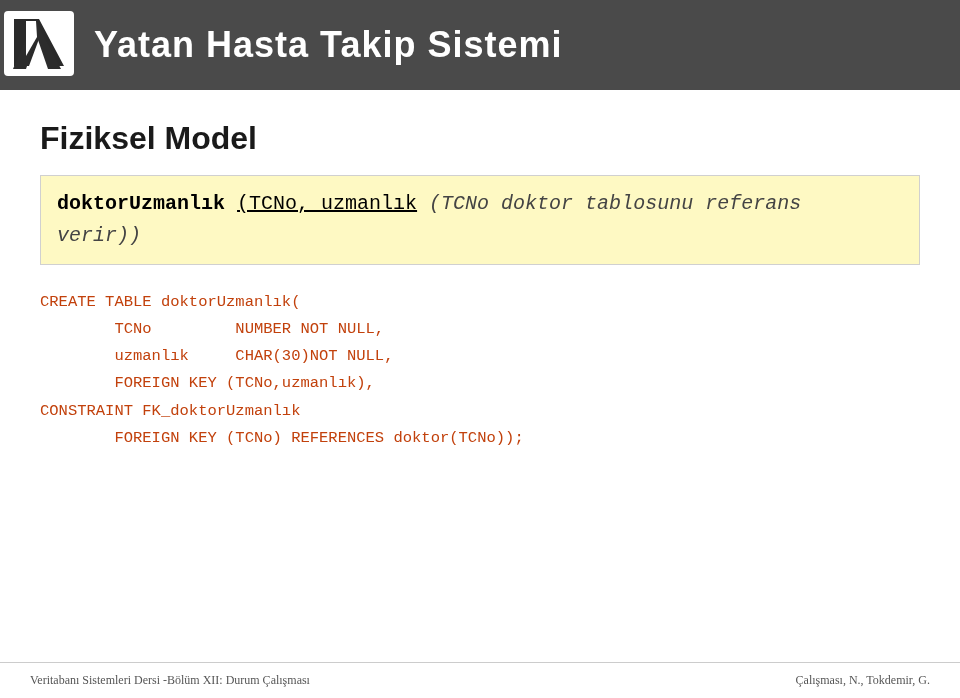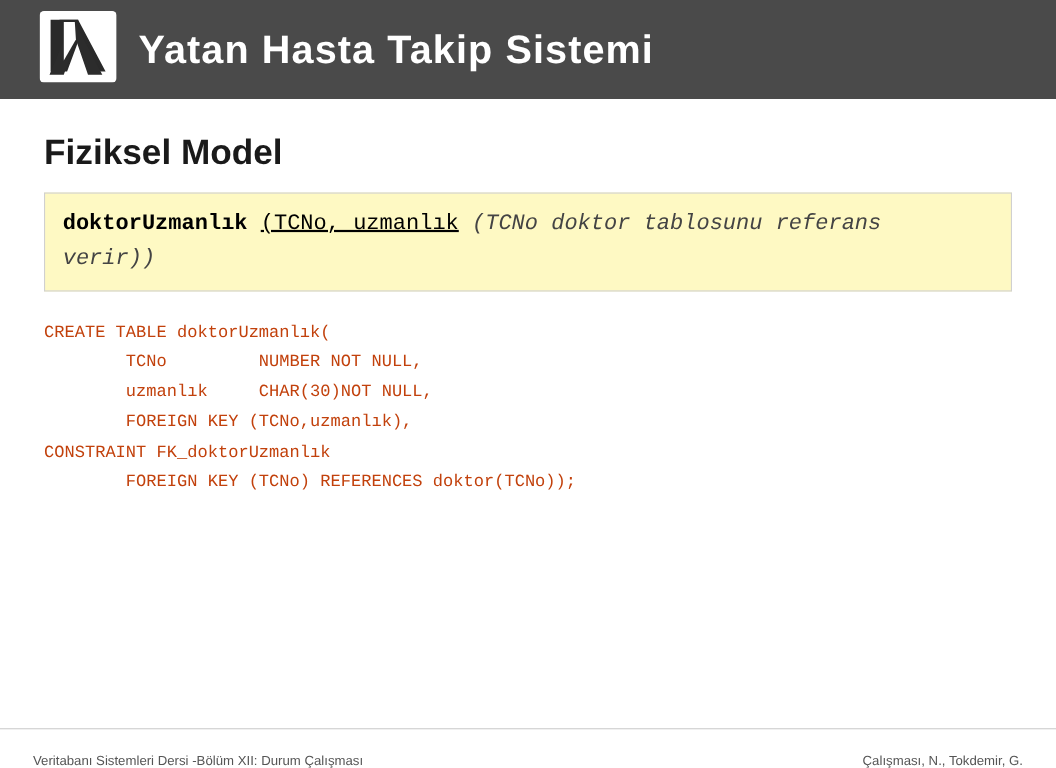--- a/index.html
+++ b/index.html
@@ -14,21 +14,21 @@
       font-family: Arial, sans-serif;
       background: #ffffff;
       overflow: hidden;
     }
 
     
     .header {
       background: #4a4a4a;
       display: flex;
       align-items: center;
-      padding: 10px 36px;
+      padding: 10px 4px;
       height: 90px;
     }
 
     .logo-container {
       margin-right: 20px;
     }
 
     .logo-svg {
       width: 70px;
       height: 65px;
@@ -95,26 +95,27 @@
 
     
     .footer {
       position: absolute;
       bottom: 0;
       left: 0;
       right: 0;
       height: 36px;
       border-top: 1px solid #cccccc;
       display: flex;
-      align-items: flex-end;
+      align-items: center;
       justify-content: space-between;
       padding: 0 30px;
       font-size: 12px;
       color: #555555;
       background: #ffffff;
+      font-family: Liberation Serif, serif;
     }
   </style>
 </head>
 <body>
 
 <div class="header">
   <div class="logo-container">
     <svg class="logo-svg" viewBox="0 0 70 65" xmlns="http://www.w3.org/2000/svg">
 
       <rect x="0" y="0" width="70" height="65" fill="#ffffff" rx="4"></rect>

